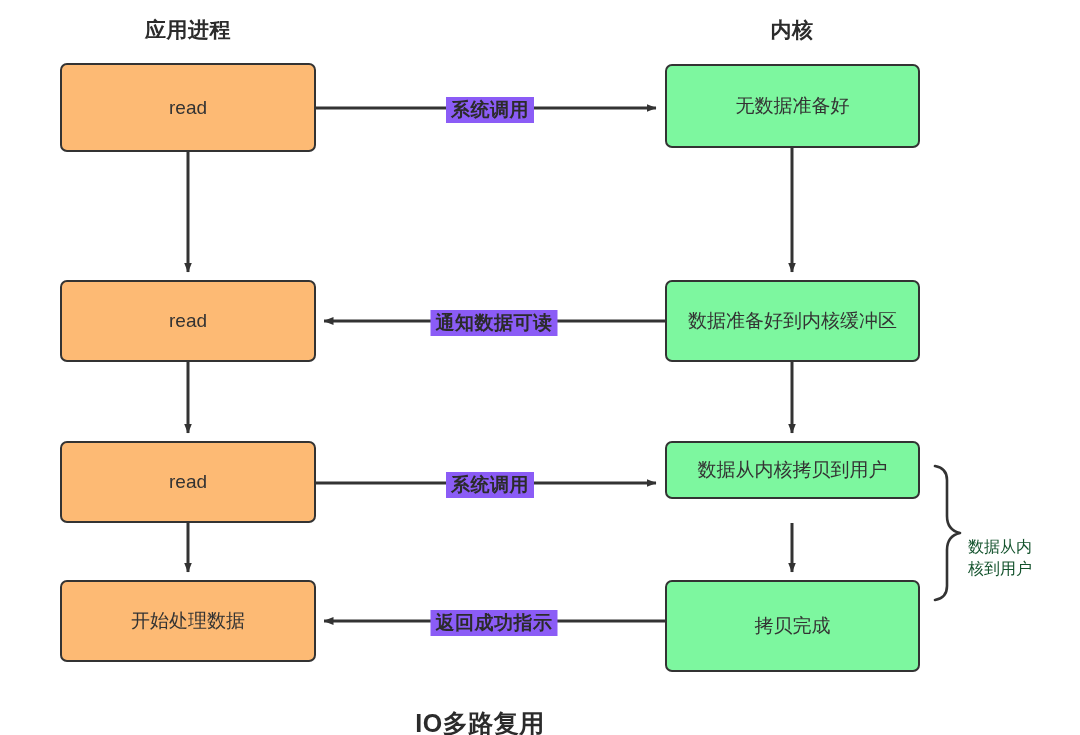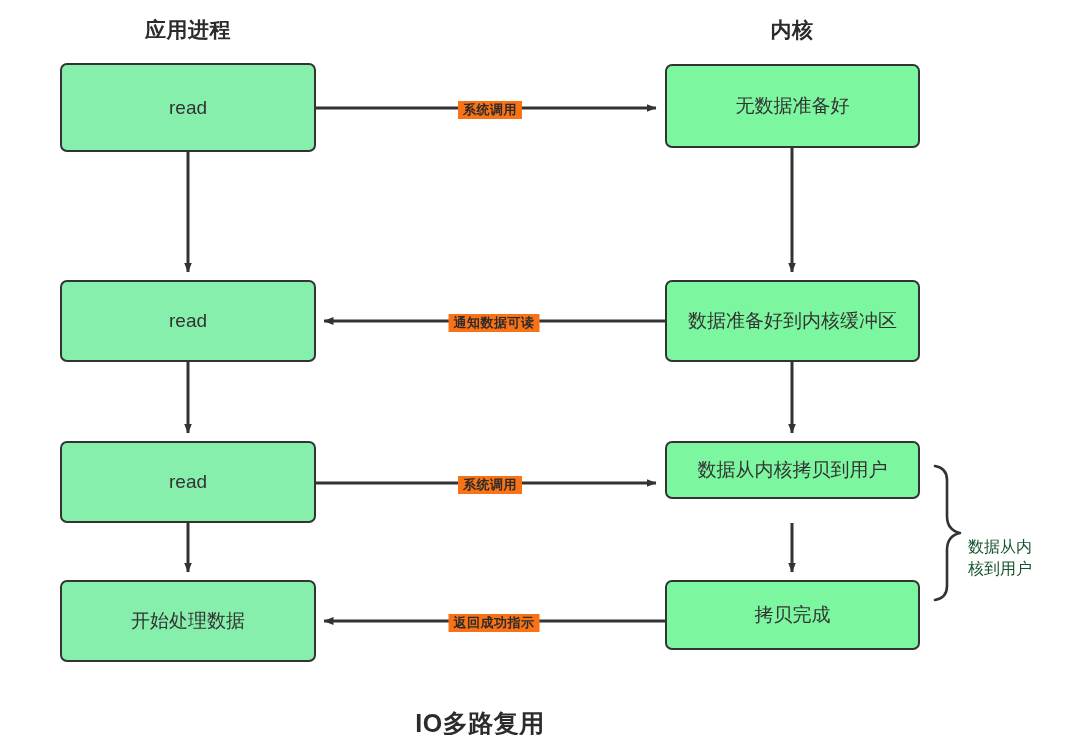--- a/index.html
+++ b/index.html
@@ -43,29 +43,29 @@
     border-radius: 7px;
     display: flex;
     align-items: center;
     justify-content: center;
     text-align: center;
     font-size: 19px;
     color: #333333;
     line-height: 1.35;
     padding: 4px 10px;
   }
-  .node.cyan { background: #86efac; }
+  .node.cyan { background: #fdba74; }
   .node.green { background: #7df79f; }
   .node .node-label { display: block; }
   .edge-label {
     position: absolute;
-    font-size: 13px;
+    font-size: 19px;
     font-weight: bold;
     color: #2b2b2b;
-    background: #f97316;
+    background: #8b5cf6;
     padding: 0 5px;
     white-space: nowrap;
     transform: translate(-50%, -50%);
     letter-spacing: 0.5px;
   }
   .brace-label {
     position: absolute;
     font-size: 16px;
     color: #14532d;
     line-height: 1.35;
@@ -139,21 +139,21 @@
 
   <div class="node green" style="left:665px; top:64px; width:255px; height:84px;">
     <span class="node-label">无数据准备好</span>
   </div>
   <div class="node green" style="left:665px; top:280px; width:255px; height:82px;">
     <span class="node-label">数据准备好到内核缓冲区</span>
   </div>
   <div class="node green" style="left:665px; top:441px; width:255px; height:58px;">
     <span class="node-label">数据从内核拷贝到用户</span>
   </div>
-  <div class="node green" style="left:665px; top:580px; width:255px; height:70px;">
+  <div class="node green" style="left:665px; top:580px; width:255px; height:92px;">
     <span class="node-label">拷贝完成</span>
   </div>
 
   <div class="edge-label" style="left:490px; top:110px;">系统调用</div>
   <div class="edge-label" style="left:494px; top:323px;">通知数据可读</div>
   <div class="edge-label" style="left:490px; top:485px;">系统调用</div>
   <div class="edge-label" style="left:494px; top:623px;">返回成功指示</div>
 
   <div class="brace-label" style="left:968px; top:536px;">
     <div>数据从内</div>

